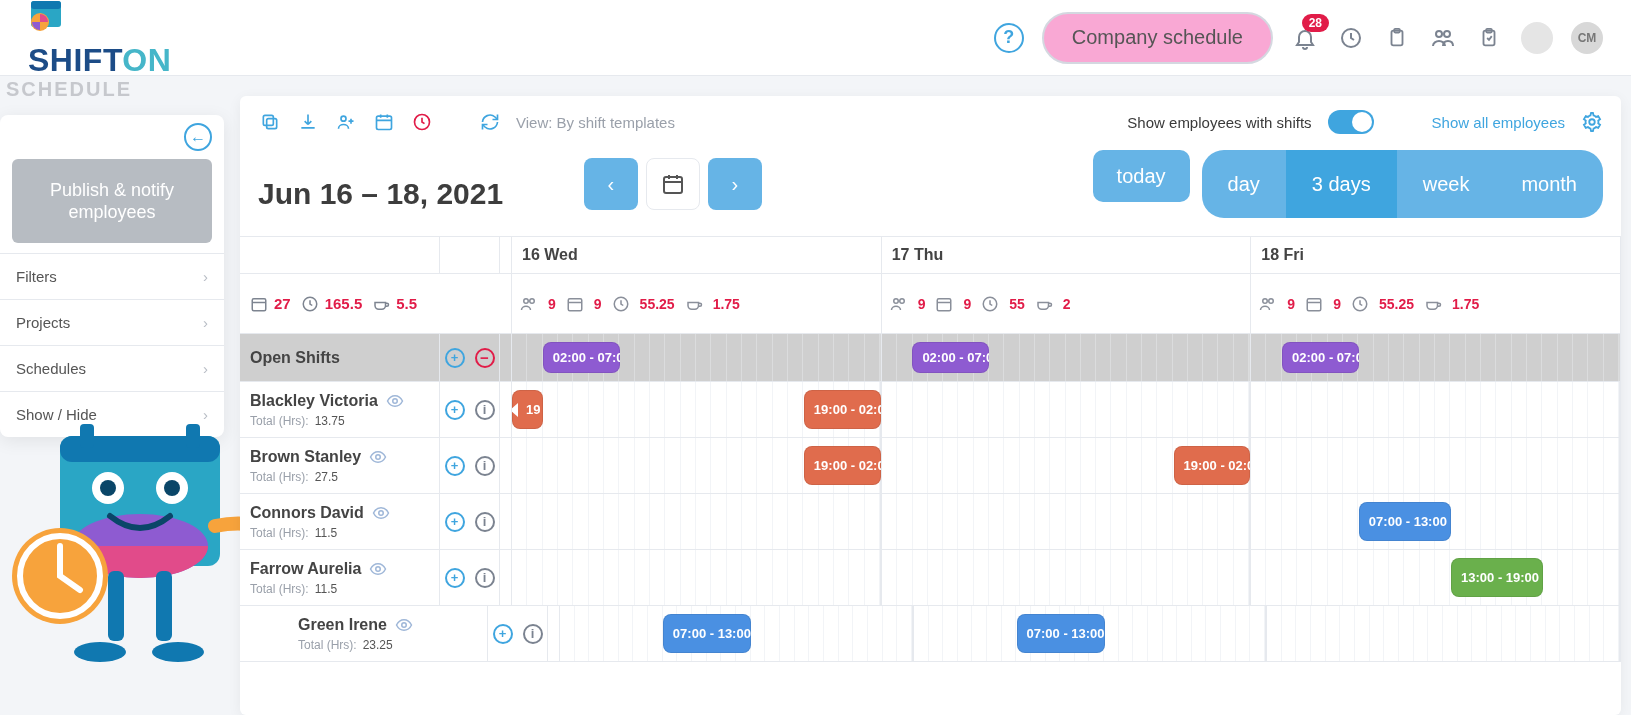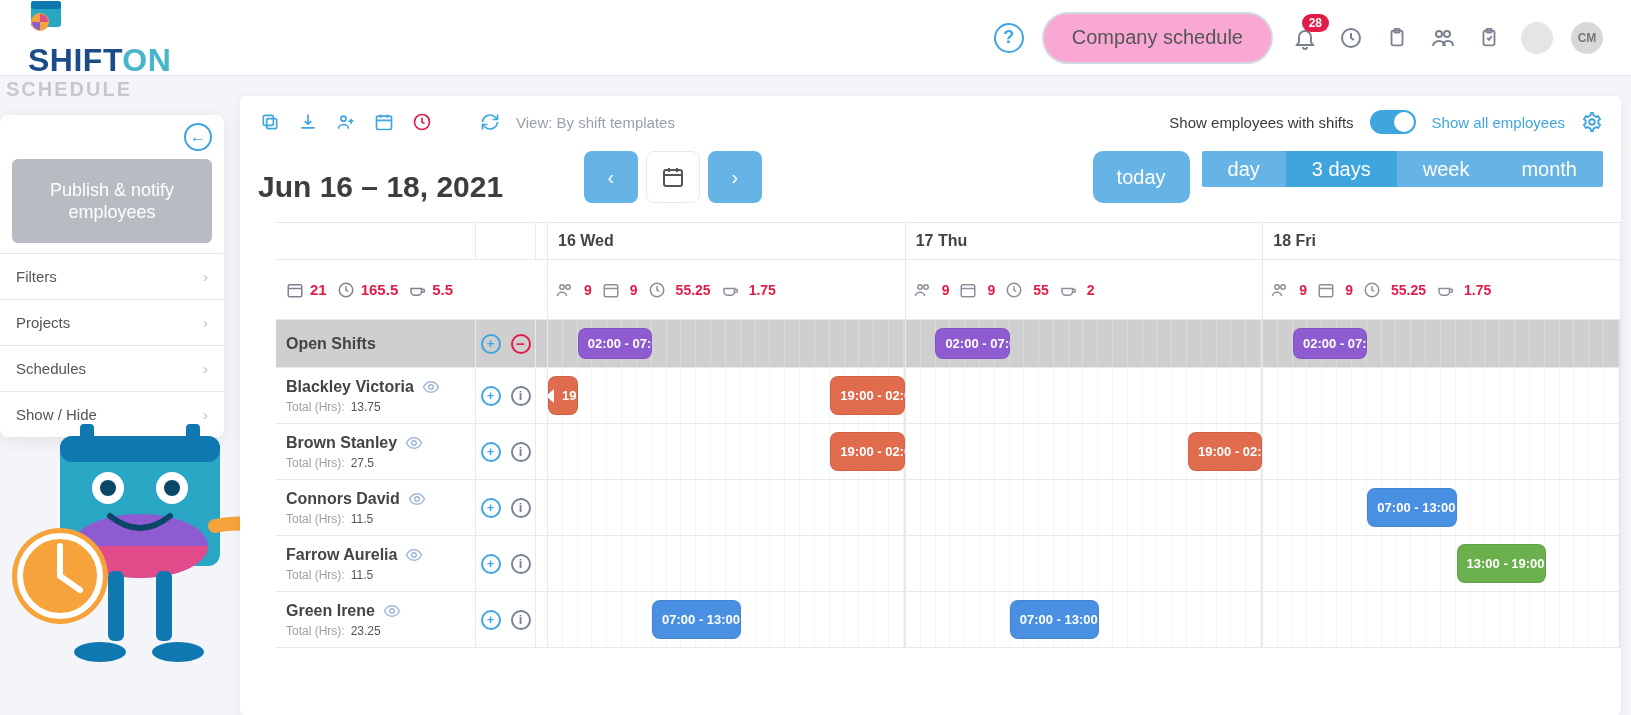--- a/index.html
+++ b/index.html
@@ -45,34 +45,34 @@
   
   .main{position:absolute;left:240px;top:96px;right:10px;bottom:0;background:#fff;border-radius:6px;box-shadow:0 3px 14px rgba(0,0,0,.06);overflow:hidden;}
   .toolbar{display:flex;align-items:center;gap:14px;padding:14px 18px 0;}
   .toolbar .tbi{width:24px;height:24px;color:var(--primary);display:flex;align-items:center;justify-content:center;}
   .toolbar .tbi.red{color:var(--red);}
   .toolbar .sep{width:16px;}
   .view-lbl{color:#9aa0aa;font-size:15px;}
   .toolbar-right{margin-left:auto;display:flex;align-items:center;gap:16px;font-size:15px;}
   .switch{width:46px;height:24px;border-radius:14px;background:var(--primary);position:relative;}
   .switch::after{content:"";position:absolute;top:2px;right:2px;width:20px;height:20px;border-radius:50%;background:#fff;}
-  .link{color:var(--primary);}
+  .link{color:var(--primary);margin-left:42px;}
   .gear{width:22px;height:22px;color:var(--primary);}
   .title-row{display:flex;align-items:center;padding:16px 18px 18px;}
   .date-title{font-size:30px;font-weight:600;color:#3d3d3d;margin-top:20px;}
   .nav-group{display:flex;align-items:center;gap:8px;margin-left:auto;margin-right:250px;}
   .sq{width:54px;height:52px;border-radius:8px;background:#66b4e6;color:#fff;display:flex;align-items:center;justify-content:center;font-size:20px;}
   .sq.ghost{background:#fff;border:1px solid var(--border);color:#555;}
   .range-group{display:flex;gap:12px;margin-left:auto;}
   .range-btn{height:52px;border-radius:10px;background:#66b4e6;color:#fff;padding:0 24px;display:flex;align-items:center;font-size:20px;}
-  .range-seg{display:flex;height:36px;border-radius:2px;overflow:hidden;}
+  .range-seg{display:flex;height:68px;border-radius:22px;overflow:hidden;}
   .range-seg .seg{background:#66b4e6;color:#fff;padding:0 26px;display:flex;align-items:center;font-size:20px;}
   .range-seg .seg.active{background:#3FA5DF;}
   
-  .grid{border-top:1px solid var(--border);display:flex;flex-direction:column;margin-left:36px;}
+  .grid{border-top:1px solid var(--border);display:flex;flex-direction:column;}
   .gridrow{display:flex;border-bottom:1px solid var(--border);min-height:40px;position:relative;}
   .namecol{width:200px;padding:8px 10px;border-right:1px solid var(--border);display:flex;flex-direction:column;justify-content:center;gap:4px;font-size:14px;}
   .namecol .nm{font-size:16px;color:#444;font-weight:600;display:flex;align-items:center;gap:8px;}
   .namecol .sub{font-size:12px;color:#9aa0aa;}
   .namecol .sub .v{color:#555;margin-left:6px;}
   .actcol{width:60px;border-right:1px solid var(--border);display:flex;align-items:center;justify-content:center;gap:10px;color:var(--primary);}
   .spacercol{width:12px;border-right:1px solid var(--border);}
   .daycol{flex:1;min-width:0;position:relative;border-right:1px solid var(--border);}
   .day-head{display:flex;align-items:center;height:36px;font-weight:700;color:#444;padding-left:10px;font-size:16px;}
   .hour-lines{position:absolute;inset:0;background:repeating-linear-gradient(to right,transparent 0,transparent calc(100%/24 - 1px),#f2f4f7 calc(100%/24 - 1px),#f2f4f7 calc(100%/24));border-right:1px solid var(--border);}
@@ -303,21 +303,21 @@
       </div>
 
 
       <div class="gridrow" style="min-height:60px">
         <div style="width:272px;border-right:1px solid var(--border);" class="left-stats">
           <div class="it">
               <span class="ic"><svg width="18" height="18" viewBox="0 0 24 24" fill="none" stroke="currentColor" stroke-width="2">
                   <rect x="3" y="5" width="18" height="16" rx="2"></rect>
                   <path d="M3 10h18"></path>
                 </svg></span>
-              <span>21</span>
+              <span>27</span>
             </div>
           <div class="it">
               <span class="ic"><svg width="18" height="18" viewBox="0 0 24 24" fill="none" stroke="currentColor" stroke-width="2">
                   <circle cx="12" cy="12" r="9"></circle>
                   <path d="M12 7v5l3 2"></path>
                 </svg></span>
               <span>165.5</span>
             </div>
           <div class="it">
               <span class="ic"><svg width="18" height="18" viewBox="0 0 24 24" fill="none" stroke="currentColor" stroke-width="2">
@@ -551,21 +551,21 @@
               <div class="hour-lines"></div>
             </div>
     <div class="daycol">
               <div class="hour-lines"></div>
             </div>
     <div class="daycol">
               <div class="hour-lines"></div>
               <div class="shift green" style="left: 54.1667%; width: 25%;">13:00 - 19:00</div>
             </div>
           </div>
-          <div class="gridrow" style="min-height: 56px;">
+          <div class="gridrow" style="min-height: 56px; padding-left: 48px;">
     <div class="namecol">
       <span class="nm">
                 <span>Green Irene</span>
         <span class="eye"><svg width="18" height="18" viewBox="0 0 24 24" fill="none" stroke="currentColor" stroke-width="2">
                     <path d="M2 12s3.5-7 10-7 10 7 10 7-3.5 7-10 7S2 12 2 12z"></path>
                     <circle cx="12" cy="12" r="3"></circle>
                   </svg></span>
       </span>
       <span class="sub"><span>Total (Hrs):</span><span class="v">23.25</span></span>
     </div>

